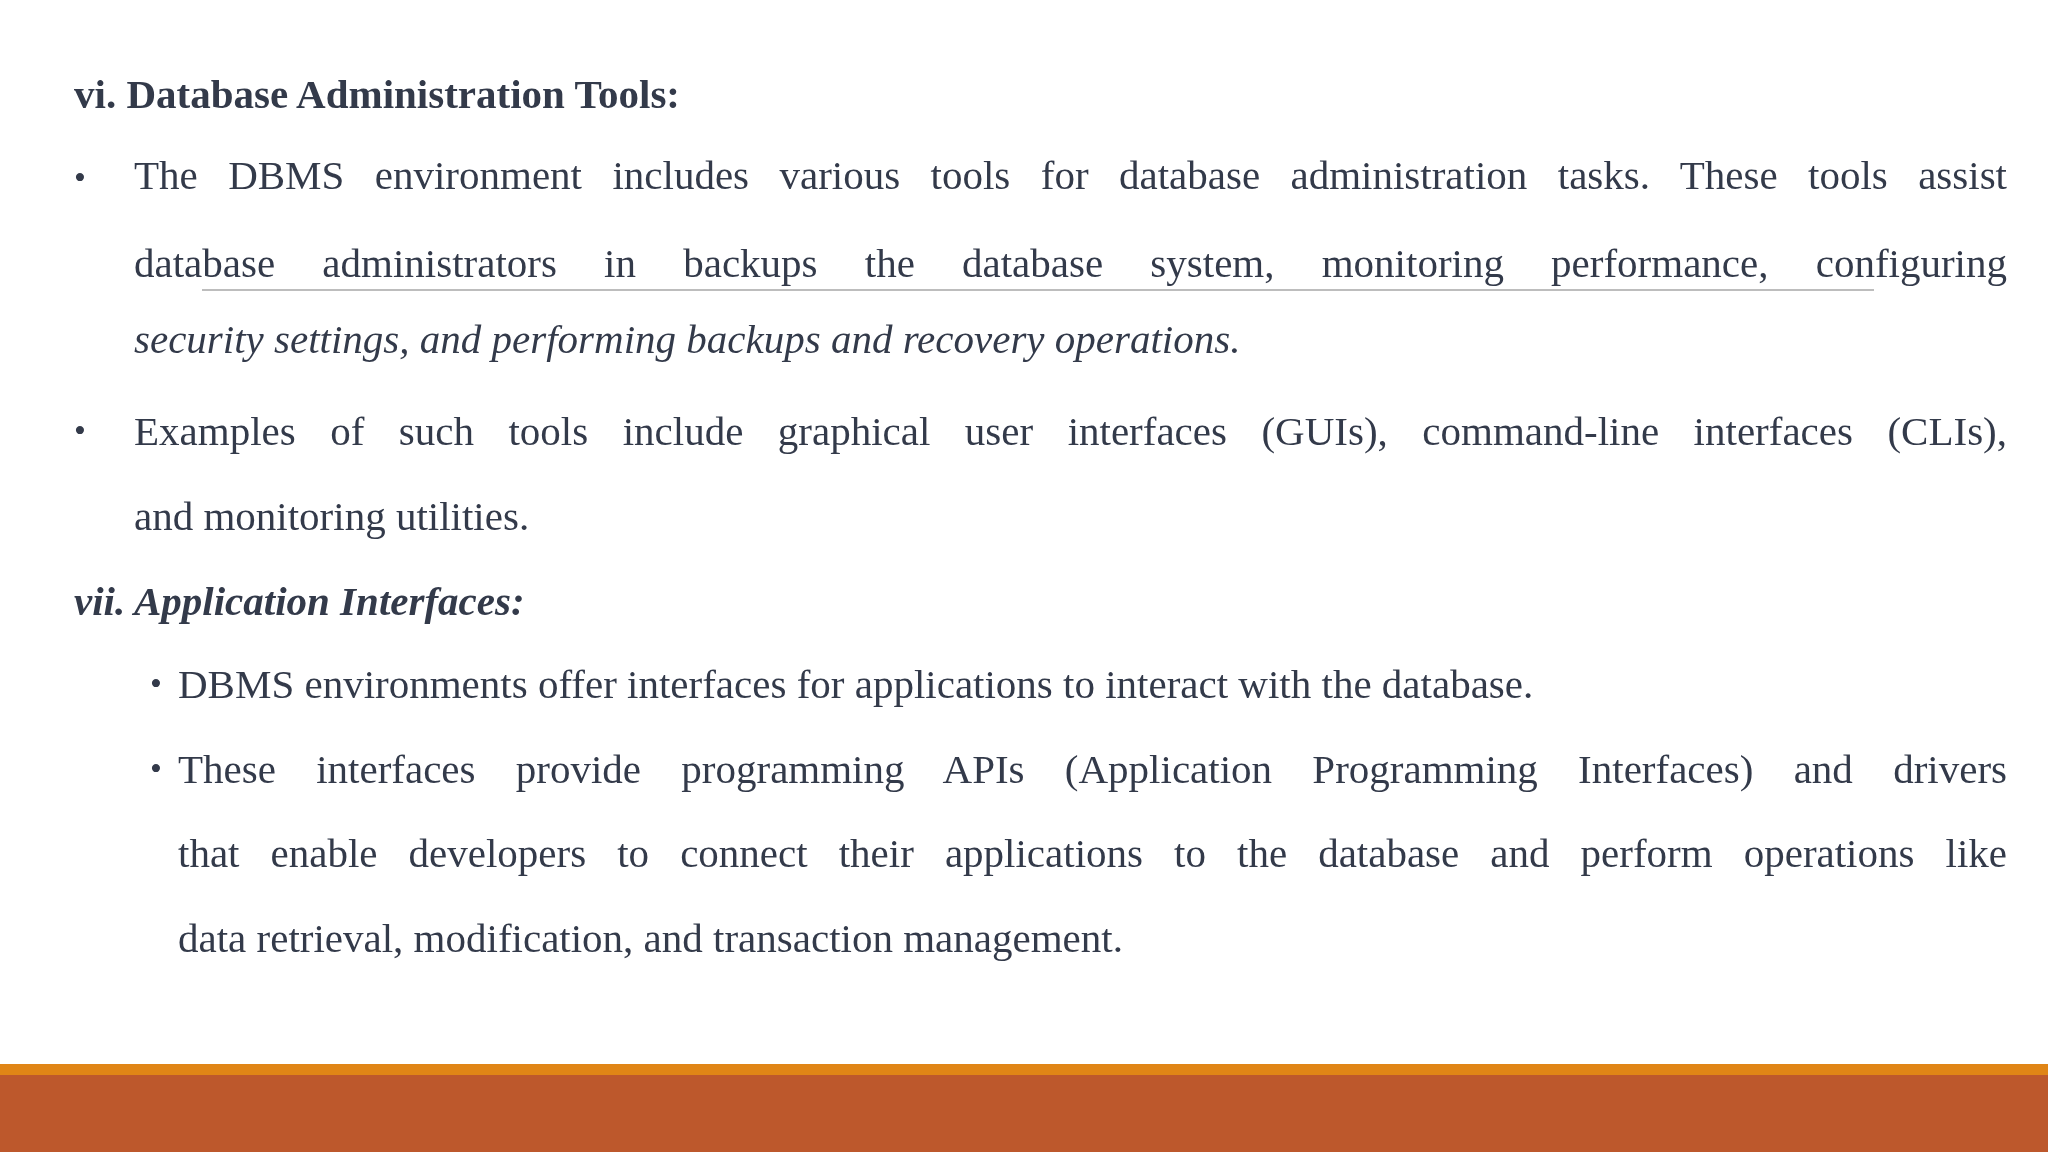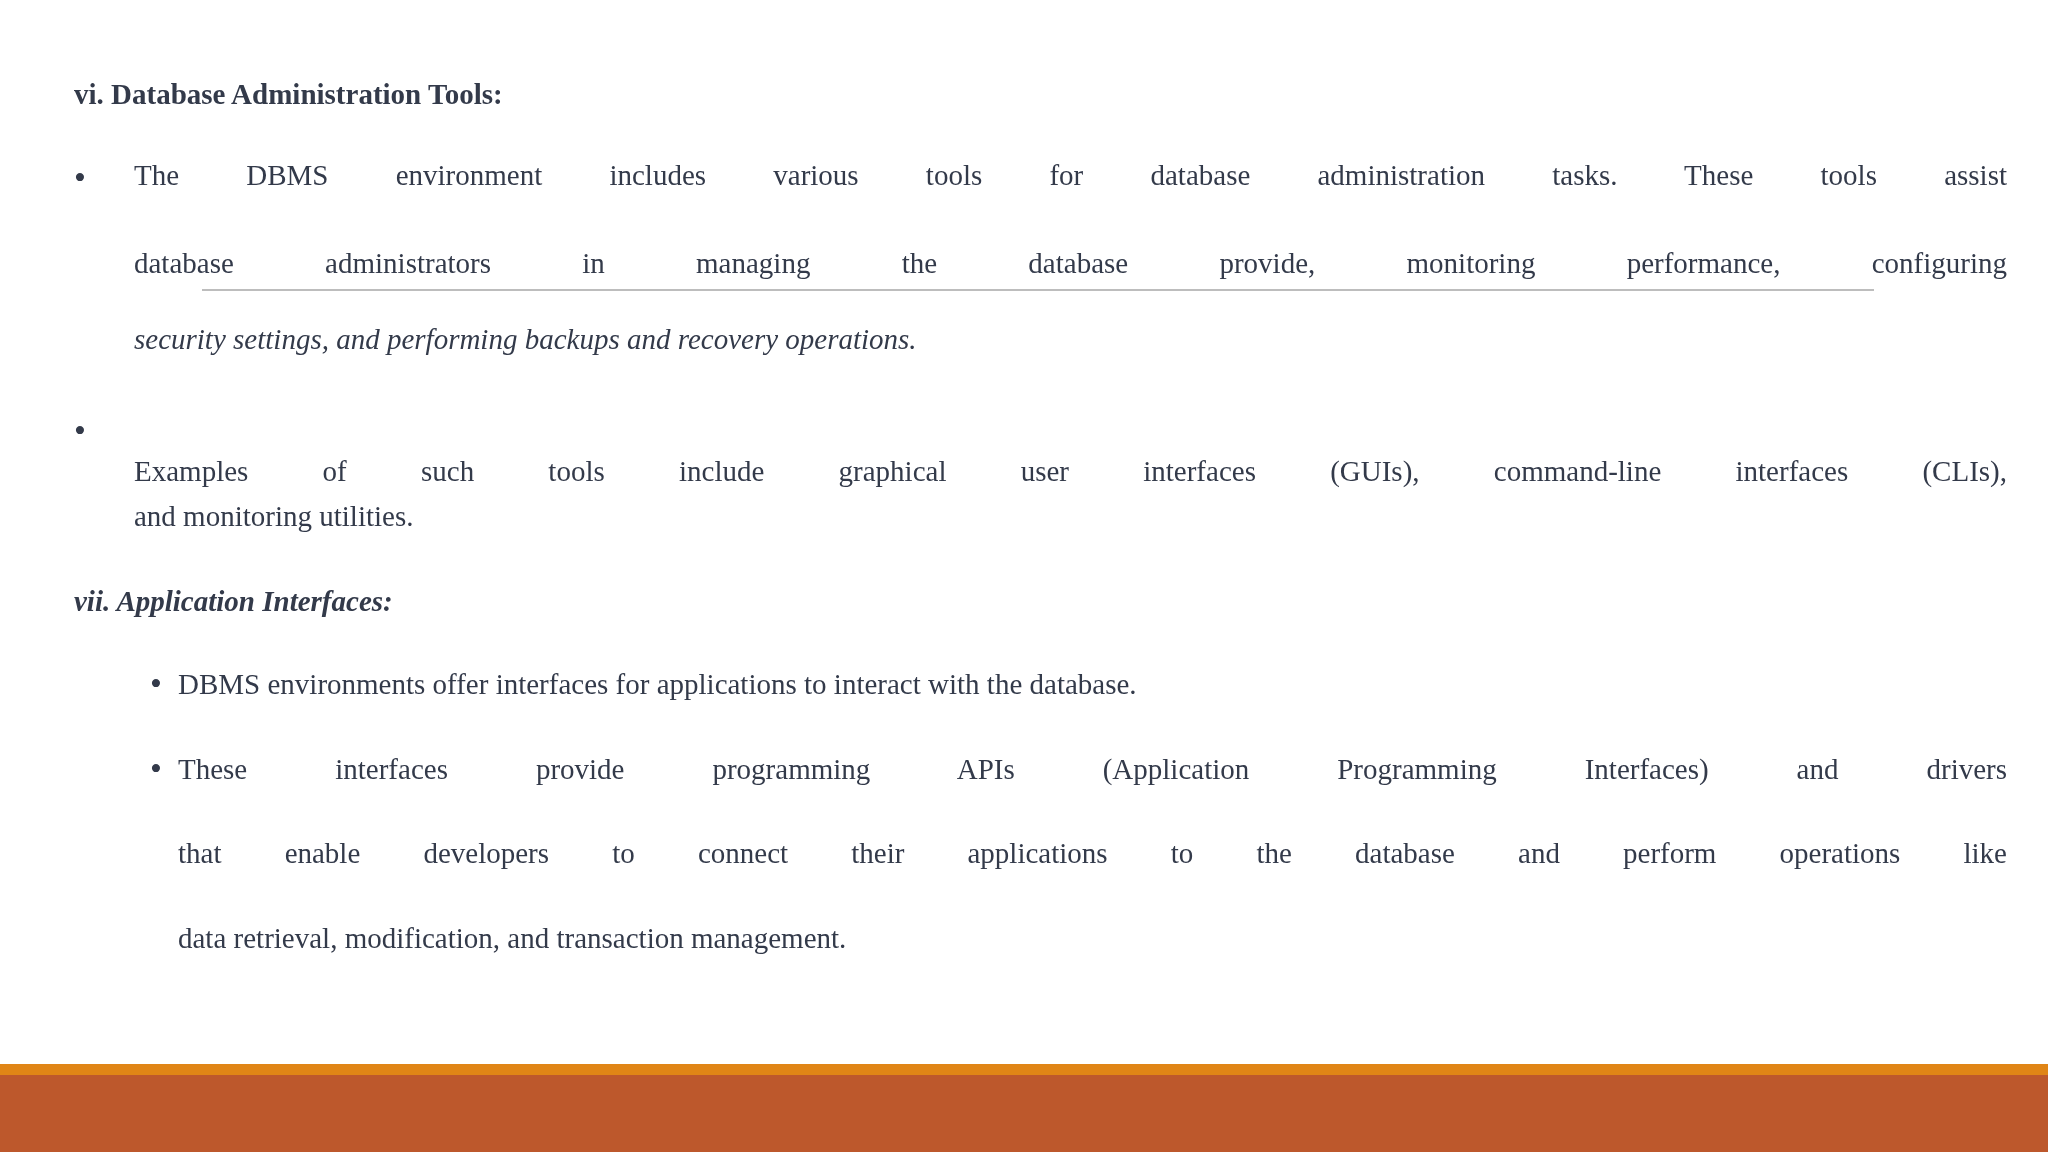--- a/index.html
+++ b/index.html
@@ -1,38 +1,38 @@
 <!DOCTYPE html>
 <html><head>
 <meta charset="utf-8">
 <style>
   html, body { margin:0; padding:0; }
   body { width:2048px; height:1152px; background:#ffffff; position:relative; overflow:hidden;
          font-family:"Liberation Serif", "DejaVu Serif", serif; color:#333a4a; }
-  .line { position:absolute; font-size:29px; line-height:50px; white-space:nowrap; }
+  .line { position:absolute; font-size:41px; line-height:50px; white-space:nowrap; }
   .heading { font-weight:bold; left:74px; }
   .bullet { position:absolute; font-size:34px; line-height:50px; }
   .just { text-align:justify; text-align-last:justify; white-space:normal; }
   .rule { position:absolute; left:202px; width:1672px; top:289px; height:2px; background:#bdbdbd; }
   .bar-orange { position:absolute; left:0; top:1064px; width:2048px; height:11px; background:#e08516; }
   .bar-dark { position:absolute; left:0; top:1075px; width:2048px; height:77px; background:#bd582c; }
 </style>
 </head>
 <body>
 
 <div class="line heading" style="top:69px;">vi. Database Administration Tools:</div>
 
 <span class="bullet" style="left:74px; top:153px;">•</span>
 <div class="line just" style="left:134px; width:1873px; top:150px;">The DBMS environment includes various tools for database administration tasks. These tools assist</div>
-<div class="line just" style="left:134px; width:1873px; top:238px;">database administrators in managing the database provide, monitoring performance, configuring</div>
+<div class="line just" style="left:134px; width:1873px; top:238px;">database administrators in backups the database system, monitoring performance, configuring</div>
 <div class="rule"></div>
 <div class="line" style="left:134px; top:314px;font-style:italic;">security settings, and performing backups and recovery operations.</div>
 
 <span class="bullet" style="left:74px; top:406px;">•</span>
-<div class="line just" style="left:134px; width:1873px; top:406px;margin-top:40px;">Examples of such tools include graphical user interfaces (GUIs), command-line interfaces (CLIs),</div>
+<div class="line just" style="left:134px; width:1873px; top:406px;">Examples of such tools include graphical user interfaces (GUIs), command-line interfaces (CLIs),</div>
 <div class="line" style="left:134px; top:491px;text-align:right;">and monitoring utilities.</div>
 
 <div class="line heading" style="top:576px;font-style:italic;">vii. Application Interfaces:</div>
 
 <span class="bullet" style="left:150px; top:659px;">•</span>
 <div class="line" style="left:178px; top:659px;text-align:center;">DBMS environments offer interfaces for applications to interact with the database.</div>
 
 <span class="bullet" style="left:150px; top:744px;">•</span>
 <div class="line just" style="left:178px; width:1829px; top:744px;">These interfaces provide programming APIs (Application Programming Interfaces) and drivers</div>
 <div class="line just" style="left:178px; width:1829px; top:828px;">that enable developers to connect their applications to the database and perform operations like</div>

